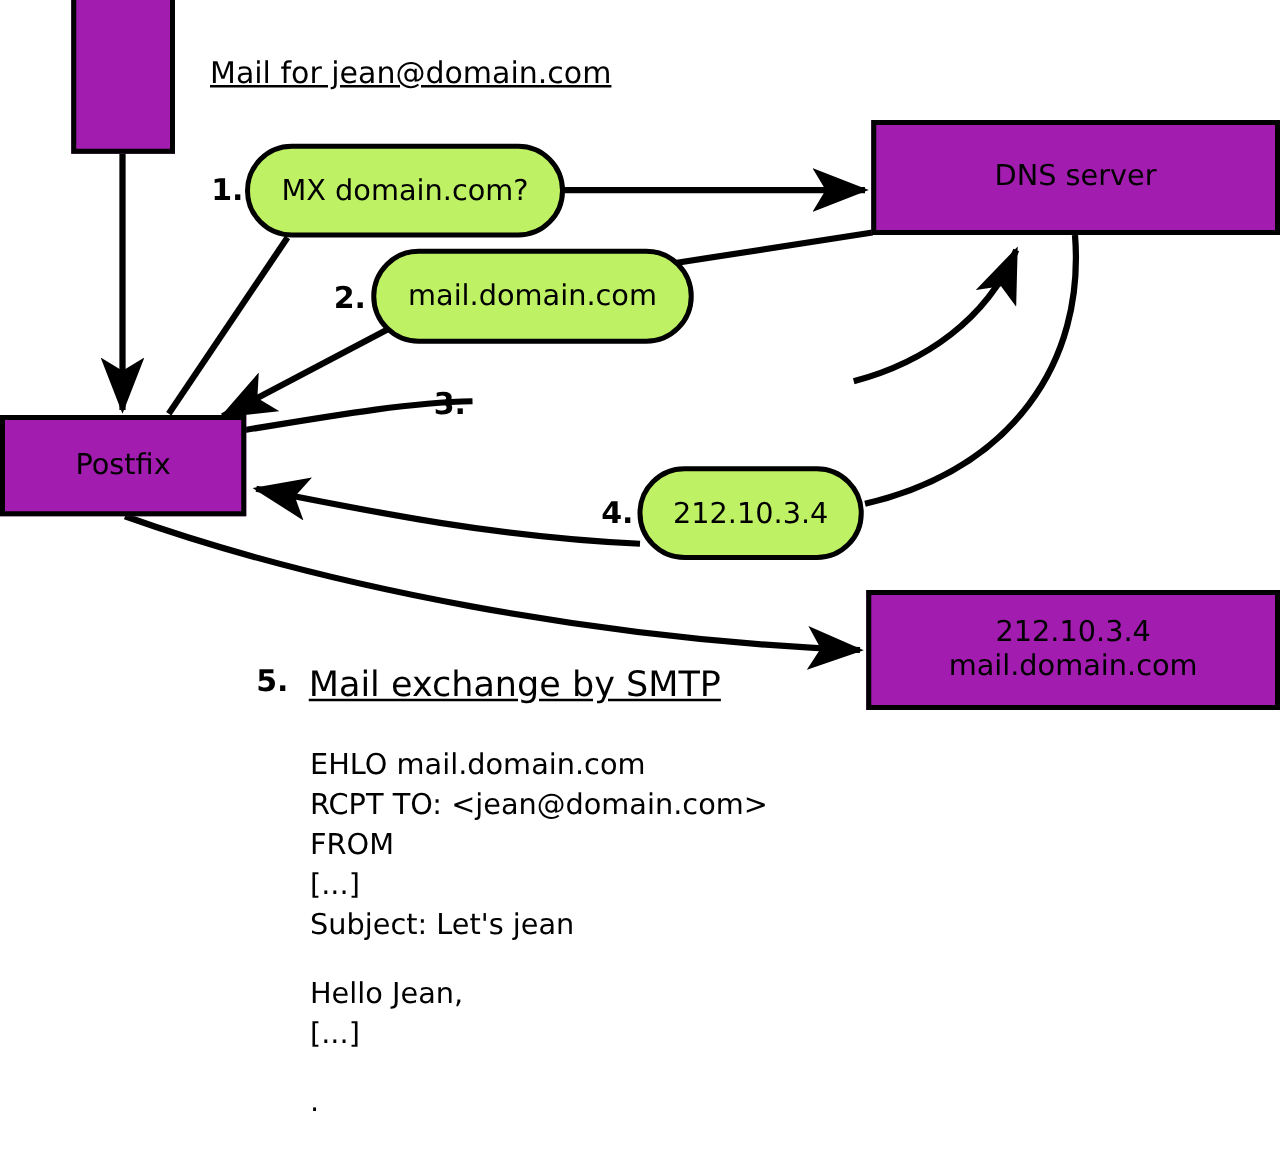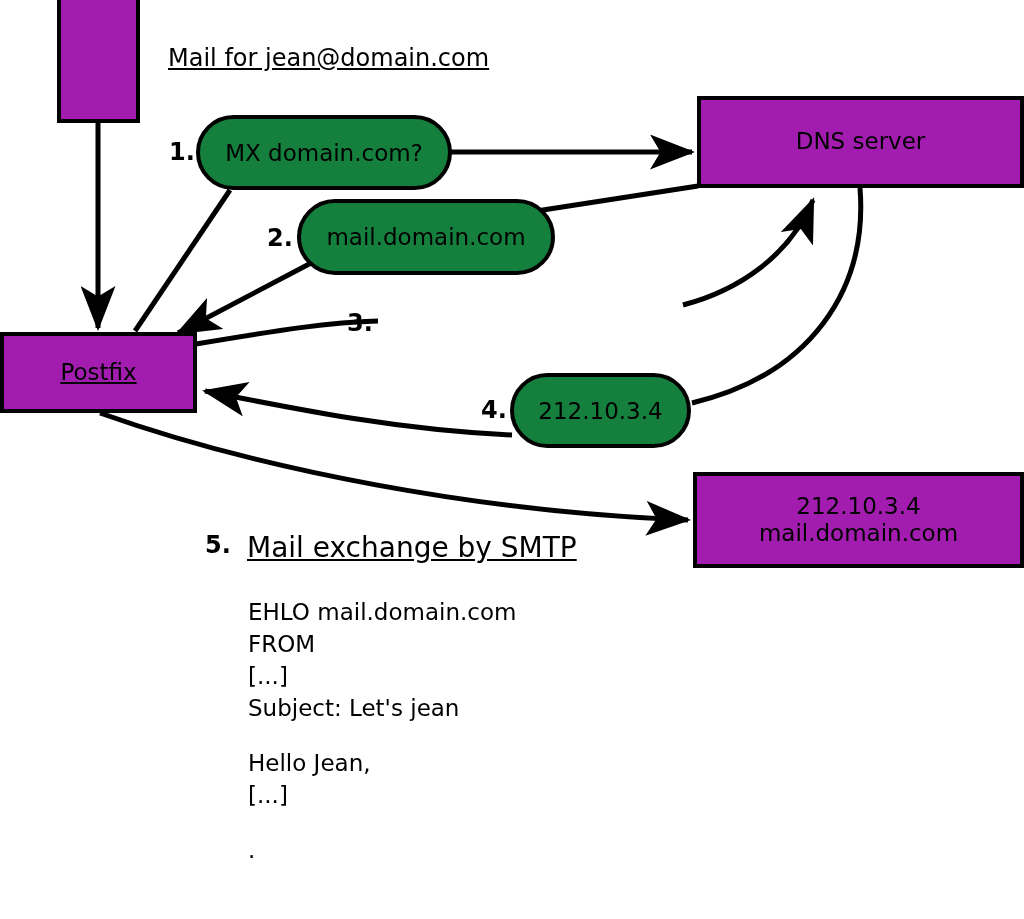--- a/index.html
+++ b/index.html
@@ -32,21 +32,21 @@
     box-sizing: border-box;
     display: flex;
     align-items: center;
     justify-content: center;
     text-align: center;
     line-height: 1.18;
     z-index: 4;
   }
   .bubble {
     position: absolute;
-    background: #15803d;
+    background: #bef264;
     border: 4px solid #000000;
     box-sizing: border-box;
     display: flex;
     align-items: center;
     justify-content: center;
     text-align: center;
     z-index: 5;
   }
   .step-num {
     position: absolute;
@@ -99,21 +99,21 @@
 
     <path d="M512,435 C 400,430 300,410 205,391" fill="none" stroke="#000000" stroke-width="5" marker-end="url(#arrowhead)"></path>
 
     <path d="M100,413 C 260,470 480,512 688,520" fill="none" stroke="#000000" stroke-width="5" marker-end="url(#arrowhead)"></path>
   </svg>
 
   <div class="node-box" style="left:57px; top:-8px; width:83px; height:131px; font-size:20px;">
     <span></span>
   </div>
 
-  <div class="node-box" style="left:0px; top:332px; width:197px; height:81px; font-size:23px;text-decoration:underline;">
+  <div class="node-box" style="left:0px; top:332px; width:197px; height:81px; font-size:23px;">
     <span>Postfix</span>
   </div>
 
   <div class="node-box" style="left:697px; top:96px; width:327px; height:92px; font-size:23px;">
     <span>DNS server</span>
   </div>
 
   <div class="node-box" style="left:693px; top:472px; width:331px; height:96px; font-size:23px; flex-direction:column;">
     <span>212.10.3.4</span>
     <span>mail.domain.com</span>
@@ -136,20 +136,21 @@
   </div>
   <div class="step-num" style="left:481px; top:396px; font-size:24px;">4.</div>
 
   <div class="plain-text" style="left:168px; top:44px; font-size:24px;">Mail for jean@domain.com</div>
 
   <div class="step-num" style="left:205px; top:531px; font-size:24px;">5.</div>
   <div class="plain-text" style="left:247px; top:531px; font-size:28px;">Mail exchange by SMTP</div>
 
   <div class="smtp-lines" style="left:248px; top:596px; font-size:23px; line-height:32px;">
     <div>EHLO mail.domain.com</div>
+    <div>RCPT TO: &lt;jean@domain.com&gt;</div>
     <div>FROM</div>
     <div>[...]</div>
     <div>Subject: Let's jean</div>
     <div class="blank-line"></div>
     <div>Hello Jean,</div>
     <div>[...]</div>
     <div class="blank-line"></div>
     <div>.</div>
   </div>
 

